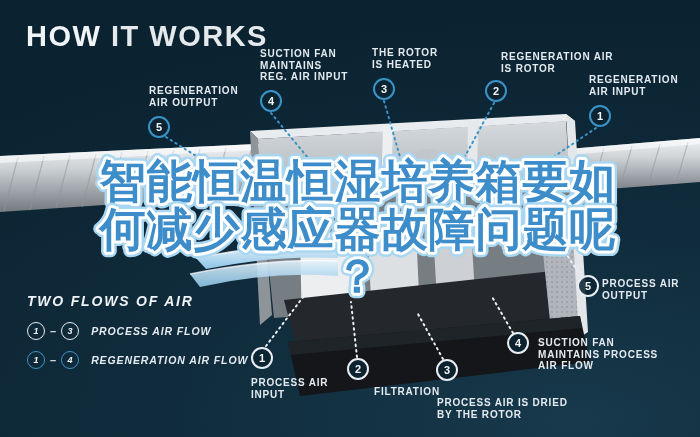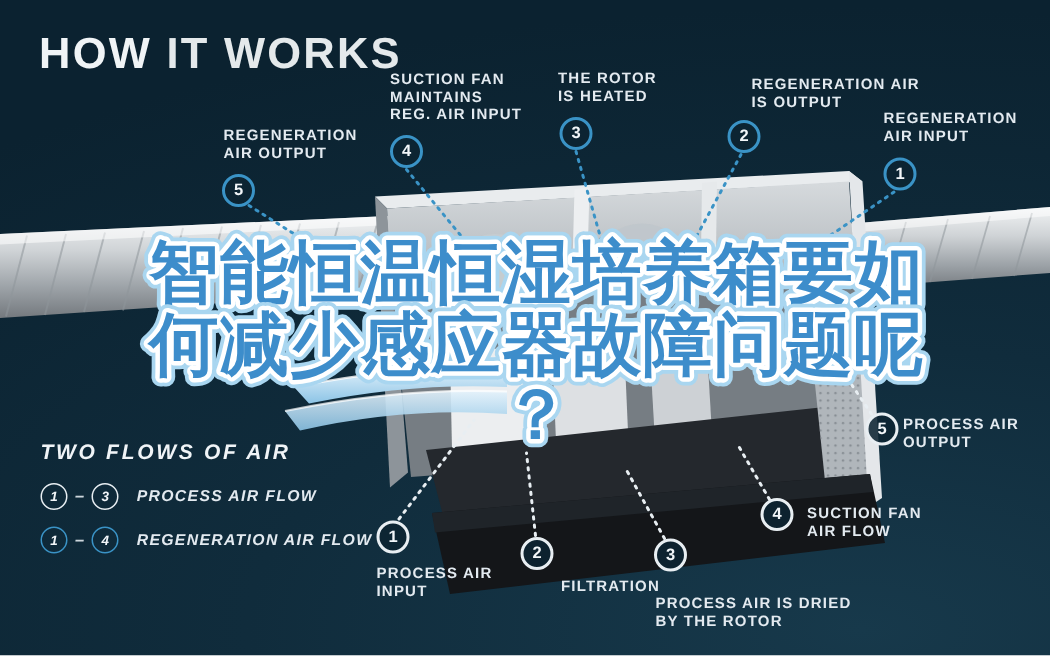--- a/index.html
+++ b/index.html
@@ -165,21 +165,21 @@
     <div>SUCTION FAN</div>
     <div>MAINTAINS</div>
     <div>REG. AIR INPUT</div>
   </div>
   <div class="lbl" style="left:372px;top:47px;">
     <div>THE ROTOR</div>
     <div>IS HEATED</div>
   </div>
   <div class="lbl" style="left:488px;top:51px;margin-left:13px;">
     <div>REGENERATION AIR</div>
-    <div>IS OUTPUT</div>
+    <div>IS ROTOR</div>
   </div>
   <div class="lbl" style="left:589px;top:74px;">
     <div>REGENERATION</div>
     <div>AIR INPUT</div>
   </div>
   <div class="lbl" style="left:149px;top:85px;">
     <div>REGENERATION</div>
     <div>AIR OUTPUT</div>
   </div>
 
@@ -189,20 +189,21 @@
   </div>
   <div class="lbl" style="left:347px;top:386px;padding-left:27px;">
     <div>FILTRATION</div>
   </div>
   <div class="lbl" style="left:437px;top:385px;margin-top:12px;">
     <div>PROCESS AIR IS DRIED</div>
     <div>BY THE ROTOR</div>
   </div>
   <div class="lbl" style="left:538px;top:337px;">
     <div>SUCTION FAN</div>
+    <div>MAINTAINS PROCESS</div>
     <div>AIR FLOW</div>
   </div>
   <div class="lbl" style="left:602px;top:278px;">
     <div>PROCESS AIR</div>
     <div>OUTPUT</div>
   </div>
 
   <div class="badge blue" style="left:260px;top:90px;">4</div>
   <div class="badge blue" style="left:373px;top:78px;">3</div>
   <div class="badge blue" style="left:485px;top:80px;">2</div>

